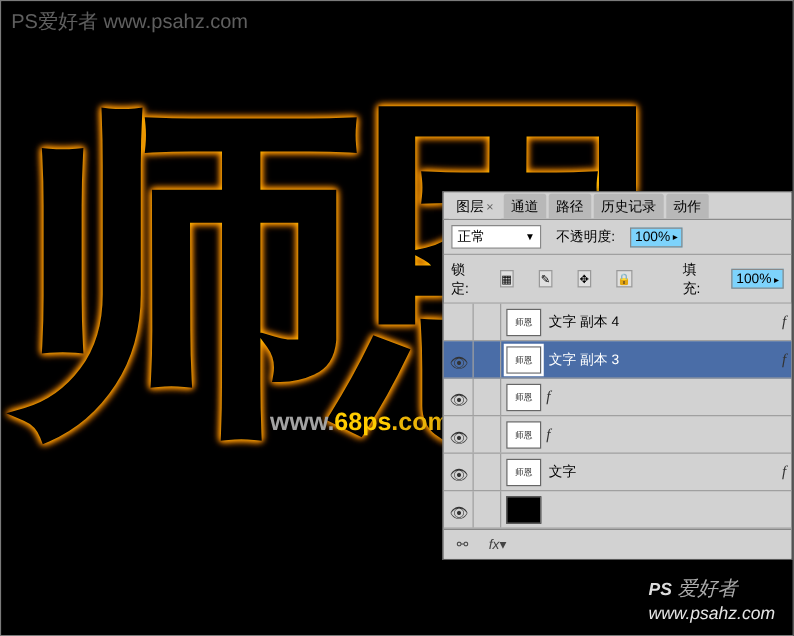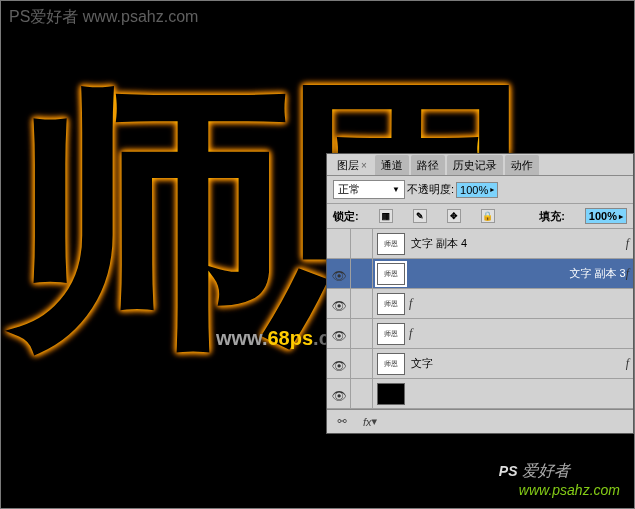--- a/index.html
+++ b/index.html
@@ -8,45 +8,45 @@
   .canvas-area { position: absolute; inset: 0; background: #000; }
   .text-effect { position: absolute; top: 30px; left: 10px; width: 620px; height: 460px; }
   .glow-text { font-family: "STXingkai", "KaiTi", cursive; font-size: 280px; font-weight: bold; color: #000; 
     text-shadow: 0 0 0 #000; -webkit-text-stroke: 2px #000; position: absolute; top: 0; left: 0;
     filter: drop-shadow(0 0 3px #ffcc00) drop-shadow(0 0 2px #ff6600) drop-shadow(0 0 1px #663300); letter-spacing: -20px; }
   
   .watermark-top { position: absolute; top: 6px; left: 8px; color: #888; font-size: 16px; font-family: Arial; opacity: 0.7; }
   .watermark-center { position: absolute; top: 326px; left: 215px; color: #fff; font-size: 20px; font-family: Arial; font-weight: bold; }
   .watermark-center .www { color: #a3a3a3; }
   .watermark-center .domain { color: #ffcc00; margin-top: 17px; }
-  .watermark-center .com { color: #737373; }
+  .watermark-center .com { color: #eab308; }
   .watermark-bottom { position: absolute; bottom: 10px; right: 14px; color: #aaa; font-size: 16px; font-style: italic; font-family: Arial; }
   .watermark-bottom .ps { color: #ddd; font-weight: bold; font-size: 14px; }
-  .watermark-bottom .cn { color: #84cc16; font-size: 14px; margin-left: 20px; }
+  .watermark-bottom .cn { color: #e5e5e5; font-size: 14px; }
   
-  .layers-panel { position: absolute; top: 152px; right: 0; width: 308px; background: #d2d2d2; border: 1px solid #5a5a5a; font-size: 12px; box-shadow: 0 0 6px rgba(0,0,0,0.5); }
+  .layers-panel { position: absolute; top: 152px; right: 0; width: 280px; background: #d2d2d2; border: 1px solid #5a5a5a; font-size: 12px; box-shadow: 0 0 6px rgba(0,0,0,0.5); }
   .panel-tabs { display: flex; background: #d2d2d2; border-bottom: 1px solid #8a8a8a; height: 22px; align-items: flex-end; padding-left: 4px; gap: 2px; }
   .panel-tab { padding: 3px 6px 2px; background: #b8b8b8; font-size: 11px; cursor: pointer; border-top-left-radius: 2px; border-top-right-radius: 2px; }
   .panel-tab.active { background: #d2d2d2; }
   .panel-tab .tab-x { font-size: 10px; color: #666; margin-left: 2px; }
   
-  .panel-options { display: flex; align-items: center; padding: 4px 6px; gap: 2px; border-bottom: 1px solid #a0a0a0; }
+  .panel-options { display: flex; align-items: center; padding: 4px 6px; gap: 12px; border-bottom: 1px solid #a0a0a0; }
   .blend-select { display: inline-flex; align-items: center; background: #fff; border: 1px solid #888; padding: 1px 4px; font-size: 11px; min-width: 72px; justify-content: space-between; }
   .blend-select .arrow { font-size: 8px; }
   .opt-label { font-size: 11px; }
   .opt-value { display: inline-flex; align-items: center; background: #7dd3fc; border: 1px solid #888; padding: 1px 3px; font-size: 11px; min-width: 42px; }
   .opt-value .arrow { font-size: 8px; margin-left: 2px; }
   
-  .panel-lock { display: flex; align-items: center; padding: 4px 6px; gap: 20px; border-bottom: 1px solid #a0a0a0; font-size: 11px; font-weight: bold; }
+  .panel-lock { display: flex; align-items: center; padding: 4px 6px; gap: 20px; border-bottom: 1px solid #a0a0a0; font-size: 11px; }
   .lock-icon { width: 14px; height: 14px; display: inline-flex; align-items: center; justify-content: center; border: 1px solid #999; background: #e0e0e0; font-size: 9px; }
   
   .layer-list { background: #d2d2d2; }
   .layer-row { display: flex; align-items: center; height: 30px; border-bottom: 1px solid #a0a0a0; }
   .layer-row.selected { background: #4a6da7; color: #fff; }
-  .layer-row.selected .layer-name { color: #fff; text-align: right; }
+  .layer-row.selected .layer-name { color: #fff; }
   .vis-col { width: 24px; height: 100%; display: flex; align-items: center; justify-content: center; border-right: 1px solid #a0a0a0; }
   .eye-icon { width: 14px; height: 10px; position: relative; }
   .eye-icon::before { content: "👁"; font-size: 12px; line-height: 10px; color: #333; }
   .link-col { width: 22px; height: 100%; border-right: 1px solid #a0a0a0; }
   .thumb { width: 28px; height: 22px; background: #fff; border: 1px solid #666; margin: 0 4px; display: flex; align-items: center; justify-content: center; font-size: 8px; overflow: hidden; }
   .thumb.black { background: #000; }
   .thumb.selected-thumb { outline: 2px solid #fff; }
   .thumb-text { color: #333; font-size: 7px; font-family: cursive; }
   .layer-name { font-size: 11px; color: #000; flex: 1; padding-left: 2px; }
   .layer-fx { font-style: italic; font-family: Georgia; font-size: 12px; color: #333; margin-right: 4px; }

